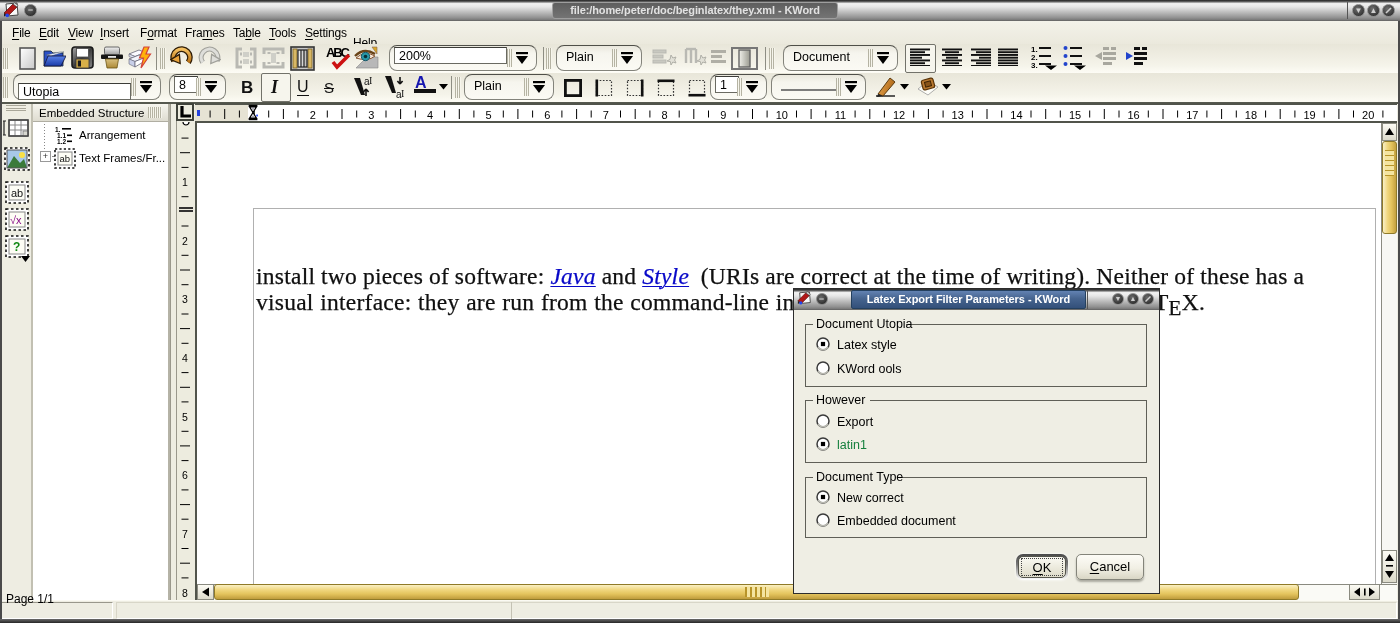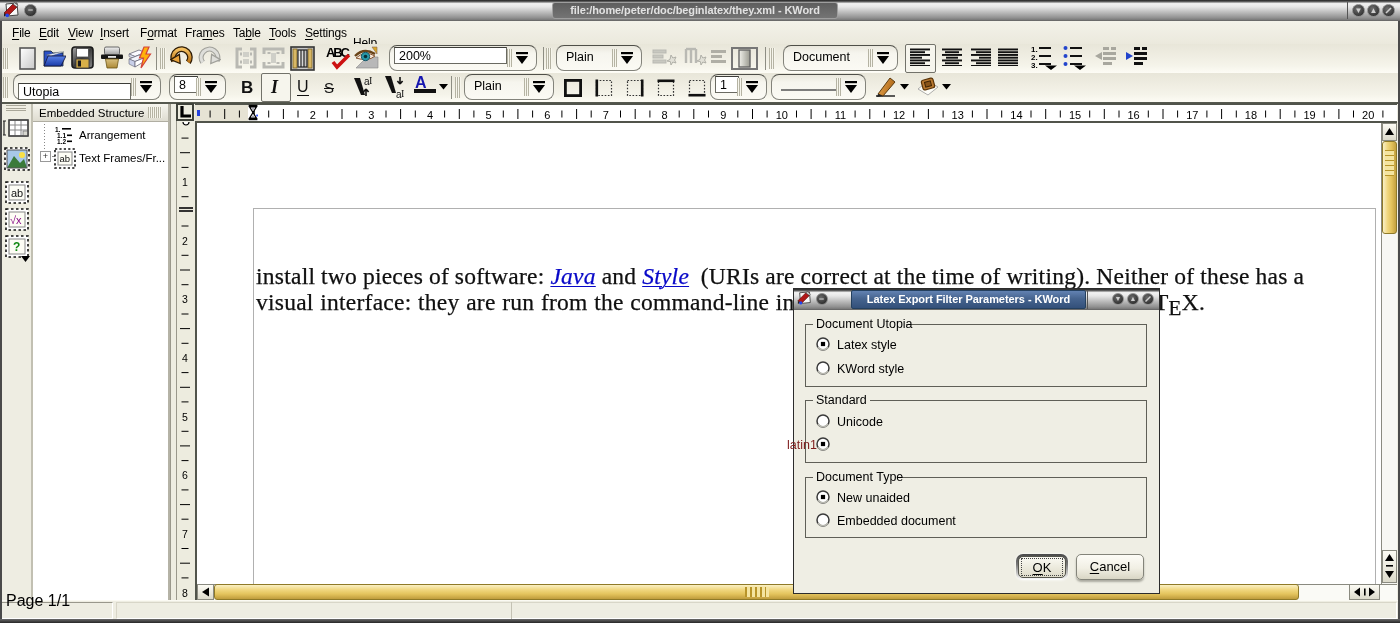--- a/index.html
+++ b/index.html
@@ -638,21 +638,21 @@
     </svg></div>
 <div class="a" style="left:214px;top:584px;width:1085px;height:16px;background:linear-gradient(180deg,#faf0c4 0,#f0d67e 35%,#e3c35c 65%,#bf9c3c 100%);border:1px solid #8f7a28;border-radius:3px"></div>
 <div class="a" style="left:745px;top:587px;width:24px;height:10px;background:repeating-linear-gradient(90deg,#b89428 0,#b89428 1.5px,#f4e4a0 1.5px,#f4e4a0 5px)"></div>
 <div class="a" style="left:1349px;top:584px;width:31px;height:16px;background:linear-gradient(180deg,#fcfbf4,#dcdacb);border:1px solid #8a8a80"><svg width="29" height="14">
       <polygon points="10,7 16,2.5 16,11.5" fill="#000" transform="translate(-6,0)"></polygon>
       <rect x="14" y="3.5" width="1.6" height="7" fill="#000"></rect>
       <polygon points="19,2.5 25,7 19,11.5" fill="#000"></polygon>
     </svg></div>
 <div class="a" style="left:0px;top:600px;width:1400px;height:20px;background:#eeede2;border-top:1px solid #fbfaf3"></div>
 <div class="a" style="left:1px;top:602px;width:112px;height:17px;background:#eeede2;border:1px solid #9a988c;border-bottom-color:#fff;border-right-color:#fff"></div>
-<div class="a" style="left:6px;top:592px;font-size:16px;color:#000">Page 1/1</div>
+<div class="a" style="left:6px;top:592px;font-size:12px;color:#000">Page 1/1</div>
 <div class="a" style="left:116px;top:602px;width:1281px;height:17px;background:#eeede2;border:1px solid #d8d6c8;border-bottom-color:#fff;border-right-color:#fff"></div>
 <div class="a" style="left:511px;top:602px;width:1px;height:17px;background:#c4c2b4"></div>
 <div class="a" style="left:0px;top:21px;width:2px;height:599px;background:#4a4a4a"></div>
 <div class="a" style="left:1398px;top:21px;width:2px;height:599px;background:#4a4a4a"></div>
 <div class="a" style="left:0px;top:619px;width:1400px;height:4px;background:linear-gradient(180deg,#6a6a6a,#262626)"></div>
 <div class="a" style="left:793px;top:288px;width:367px;height:306px;background:#efeee4;border:1px solid #2c2c2c"></div>
 <div class="a" style="left:794px;top:289px;width:365px;height:21px;background:linear-gradient(180deg,#2e2e2e 0,#3a3a3a 5%,#f2f2f2 17%,#e6e6e6 33%,#bdbdbd 58%,#929292 84%,#7b7b7b 94%,#5f5f5f 100%)"></div>
 <div class="a" style="left:851px;top:290px;width:235px;height:19px;background:linear-gradient(180deg,#6282b2 0,#46648f 45%,#33507a 100%);border:1px solid #24405f;border-radius:2px;color:#fff;font-weight:bold;font-size:11px;letter-spacing:-0.05px;text-align:center;line-height:17px;white-space:nowrap">Latex Export Filter Parameters - KWord</div>
 <div class="a" style="left:797px;top:291px;width:16px;height:16px;"><svg width="16" height="16" viewBox="0 0 18 18">
 <polygon points="3,2 14,1 15,13 4,14" fill="#f8f8f8" stroke="#444" stroke-width="1"></polygon>
@@ -677,42 +677,42 @@
 <svg class="a" style="left:816px;top:337px" width="14" height="14">
     <circle cx="7" cy="7" r="6" fill="#fff" stroke="#3a3a3a" stroke-width="1.5"></circle>
     <path d="M2 10 A6 6 0 0 0 12 10" fill="none" stroke="#b8b8b0" stroke-width="1.5"></path>
     <rect x="4.9" y="4.9" width="4.2" height="4.2" fill="#000"></rect>
   </svg>
 <div class="a" style="left:837px;top:338px;font-size:12.5px;color:#000">Latex style</div>
 <svg class="a" style="left:816px;top:361px" width="14" height="14">
     <circle cx="7" cy="7" r="6" fill="#fff" stroke="#3a3a3a" stroke-width="1.5"></circle>
     <path d="M2 10 A6 6 0 0 0 12 10" fill="none" stroke="#b8b8b0" stroke-width="1.5"></path>
   </svg>
-<div class="a" style="left:837px;top:362px;font-size:12.5px;color:#000">KWord style</div>
+<div class="a" style="left:837px;top:362px;font-size:12.5px;color:#000">KWord ools</div>
 <div class="a" style="left:805px;top:400px;width:342px;height:63px;border:1px solid #5f5f57"></div>
-<div class="a" style="left:813px;top:393px;width:57px;height:14px;background:#efeee4;font-size:12.5px;color:#000;padding-left:3px;white-space:nowrap">Standard</div>
+<div class="a" style="left:813px;top:393px;width:57px;height:14px;background:#efeee4;font-size:12.5px;color:#000;padding-left:3px;white-space:nowrap">However</div>
 <svg class="a" style="left:816px;top:414px" width="14" height="14">
     <circle cx="7" cy="7" r="6" fill="#fff" stroke="#3a3a3a" stroke-width="1.5"></circle>
     <path d="M2 10 A6 6 0 0 0 12 10" fill="none" stroke="#b8b8b0" stroke-width="1.5"></path>
   </svg>
-<div class="a" style="left:837px;top:415px;font-size:12.5px;color:#000">Unicode</div>
+<div class="a" style="left:837px;top:415px;font-size:12.5px;color:#000">Export</div>
 <svg class="a" style="left:816px;top:437px" width="14" height="14">
     <circle cx="7" cy="7" r="6" fill="#fff" stroke="#3a3a3a" stroke-width="1.5"></circle>
     <path d="M2 10 A6 6 0 0 0 12 10" fill="none" stroke="#b8b8b0" stroke-width="1.5"></path>
     <rect x="4.9" y="4.9" width="4.2" height="4.2" fill="#000"></rect>
   </svg>
-<div class="a" style="left:787px;top:438px;font-size:12.5px;color:#7f1d1d">latin1</div>
+<div class="a" style="left:837px;top:438px;font-size:12.5px;color:#15803d">latin1</div>
 <div class="a" style="left:805px;top:477px;width:342px;height:61px;border:1px solid #5f5f57"></div>
 <div class="a" style="left:813px;top:470px;width:87px;height:14px;background:#efeee4;font-size:12.5px;color:#000;padding-left:3px;white-space:nowrap">Document Type</div>
 <svg class="a" style="left:816px;top:490px" width="14" height="14">
     <circle cx="7" cy="7" r="6" fill="#fff" stroke="#3a3a3a" stroke-width="1.5"></circle>
     <path d="M2 10 A6 6 0 0 0 12 10" fill="none" stroke="#b8b8b0" stroke-width="1.5"></path>
     <rect x="4.9" y="4.9" width="4.2" height="4.2" fill="#000"></rect>
   </svg>
-<div class="a" style="left:837px;top:491px;font-size:12.5px;color:#000">New unaided</div>
+<div class="a" style="left:837px;top:491px;font-size:12.5px;color:#000">New correct</div>
 <svg class="a" style="left:816px;top:513px" width="14" height="14">
     <circle cx="7" cy="7" r="6" fill="#fff" stroke="#3a3a3a" stroke-width="1.5"></circle>
     <path d="M2 10 A6 6 0 0 0 12 10" fill="none" stroke="#b8b8b0" stroke-width="1.5"></path>
   </svg>
 <div class="a" style="left:837px;top:514px;font-size:12.5px;color:#000">Embedded document</div>
 <div class="a" style="left:1016px;top:554px;width:52px;height:26px;border-radius:7px;background:linear-gradient(180deg,#4a4a4a,#777 40%,#fff 100%);box-shadow:0 0 3px #fff"></div>
 <div class="a" style="left:1018px;top:556px;width:48px;height:22px;border-radius:5px;background:linear-gradient(180deg,#fbfaf3,#dedbc9);border:1px solid #55554d"></div>
 <div class="a" style="left:1021px;top:558px;width:42px;height:18px;border:1px dotted #444;font-size:13px;color:#000;text-align:center;line-height:17px"><u>O</u>K</div>
 <div class="a" style="left:1076px;top:554px;width:68px;height:26px;border-radius:5px;background:linear-gradient(180deg,#fdfcf7 0,#f1efe4 55%,#d9d6c5 100%);border:1px solid #84847a;box-shadow:0 2px 2px rgba(90,90,80,0.45)"></div>
 <div class="a" style="left:1076px;top:554px;width:68px;height:26px;font-size:13px;color:#000;text-align:center;line-height:25px"><u>C</u>ancel</div>

